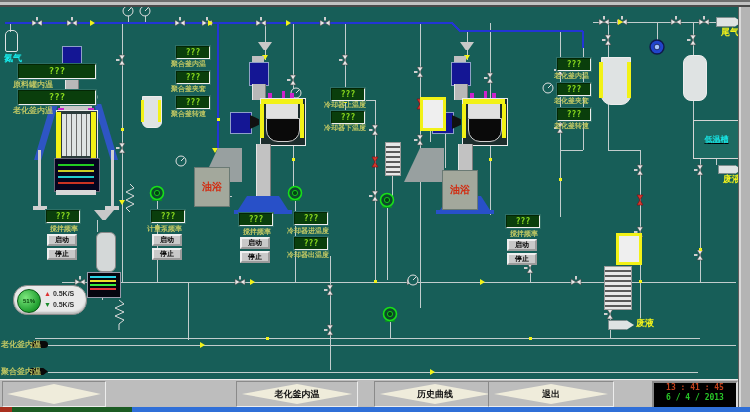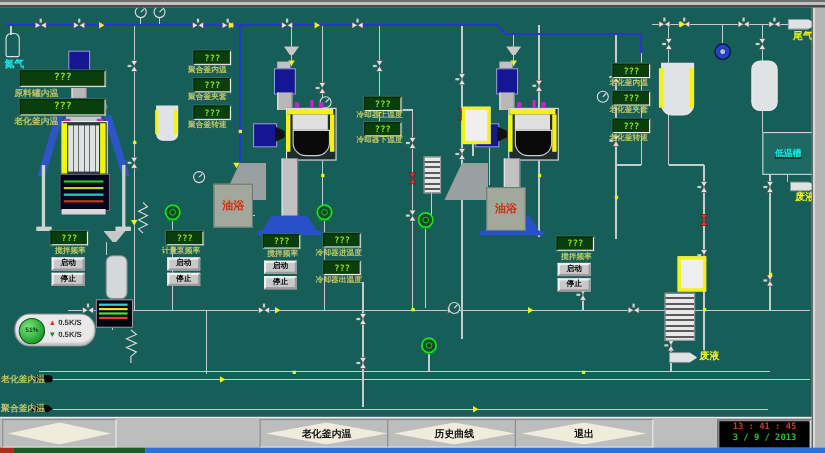--- a/index.html
+++ b/index.html
@@ -374,31 +374,31 @@
   <div class="menubar">
     <div class="mseg" style="left:2px;width:102px;">
         <div class="dia"></div>
       </div>
     <div class="mseg" style="left:92px;width:120px;margin-top:44px;">
         <div class="dia">报表</div>
       </div>
     <div class="mseg" style="left:236px;width:120px;">
         <div class="dia">老化釜内温</div>
       </div>
-    <div class="mseg" style="left:352px;width:120px;">
+    <div class="mseg" style="left:374px;width:120px;">
         <div class="dia">历史曲线</div>
       </div>
-    <div class="mseg" style="left:468px;width:124px;">
+    <div class="mseg" style="left:488px;width:124px;">
         <div class="dia">退出</div>
       </div>
   </div>
 
   <div class="clock">
     <div class="time">13 : 41 : 45</div>
-    <div class="date">3 / 9 / 2013</div>
+    <div class="date">6 / 4 / 2013</div>
   </div>
 
   <div class="frame-top"></div>
   <div class="frame-right"></div>
   <div class="taskbar">
     <div class="tb-r"></div>
     <div class="tb-g"></div>
     <div class="tb-b"></div>
   </div>
 </div>

